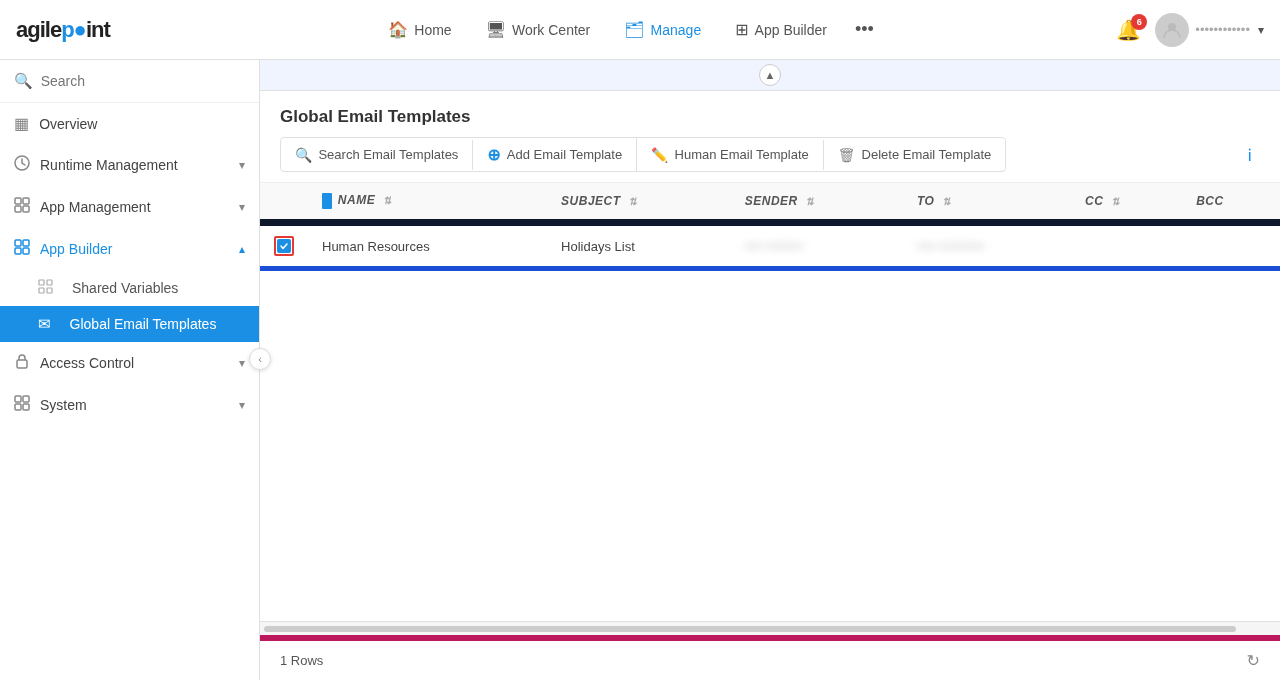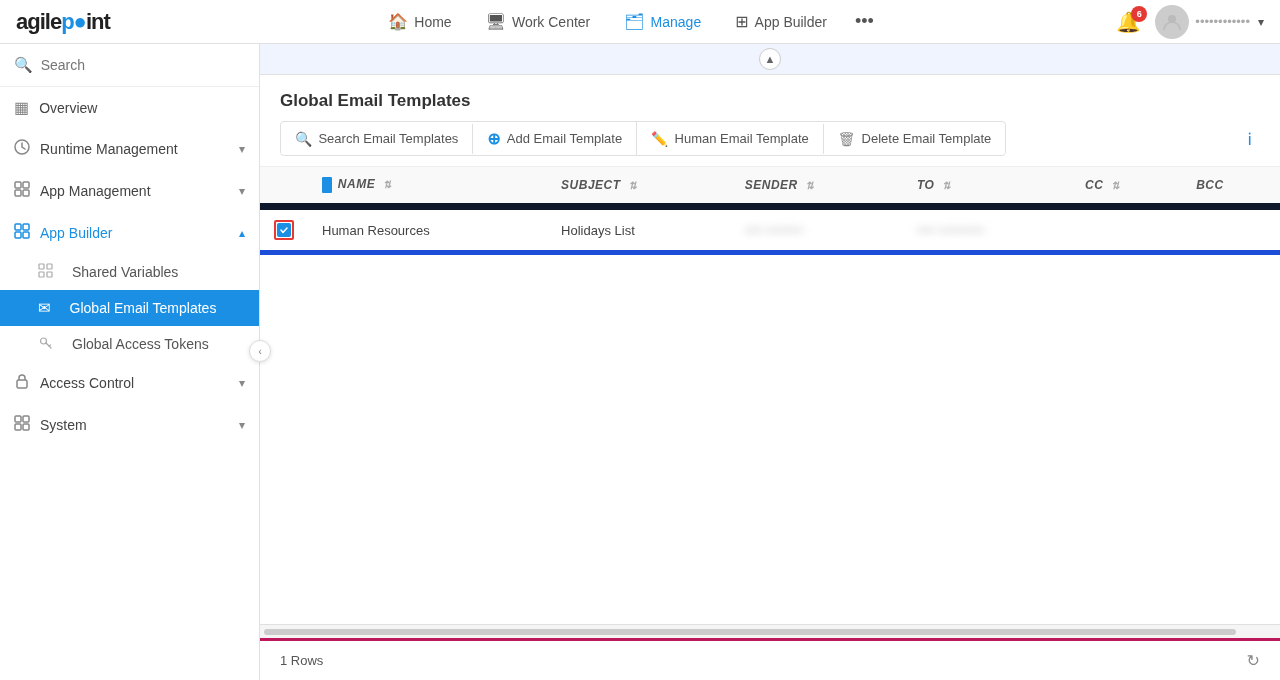--- a/index.html
+++ b/index.html
@@ -1,20 +1,20 @@
 <!DOCTYPE html>
 <html><head>
   <meta charset="utf-8">
   <style>
     * { box-sizing: border-box; margin: 0; padding: 0; }
     body { font-family: 'Segoe UI', Arial, sans-serif; font-size: 13px; background: #f5f5f5; height: 680px; overflow: hidden; display: flex; flex-direction: column; }
 
     
     .topnav {
-      height: 44px;
+      height: 60px;
       background: #fff;
       border-bottom: 1px solid #e0e0e0;
       display: flex;
       align-items: center;
       padding: 0 16px;
       position: relative;
       z-index: 10;
       flex-shrink: 0;
     }
     .logo {
@@ -320,21 +320,21 @@
     }
     .check-inner svg { width: 10px; height: 10px; }
     .blurred { color: #bbb; filter: blur(4px); font-size: 13px; }
 
     
     .table-footer {
       display: flex;
       align-items: center;
       justify-content: space-between;
       padding: 10px 20px;
-      border-top: 3px solid #be185d;
+      border-top: 6px solid #be185d;
       background: #fff;
     }
     .rows-count { color: #555; font-size: 13px; }
     .refresh-btn {
       background: none;
       border: none;
       cursor: pointer;
       font-size: 16px;
       color: #888;
     }
@@ -482,30 +482,20 @@
             </svg>
         </span>
         <span>Shared Variables</span>
       </div>
 
       <div class="sidebar-child active">
         <span class="child-icon">✉</span>
         <span>Global Email Templates</span>
       </div>
 
-      <div class="sidebar-child">
-        <span class="child-icon">
-          <svg width="15" height="15" viewBox="0 0 15 15" fill="none">
-              <circle cx="5.5" cy="6" r="3" stroke="#aaa" stroke-width="1.2"></circle>
-              <path d="M8 8l5 5" stroke="#aaa" stroke-width="1.2" stroke-linecap="round"></path>
-              <path d="M11 11l1.5-1" stroke="#aaa" stroke-width="1.2" stroke-linecap="round"></path>
-            </svg>
-        </span>
-        <span>Global Access Tokens</span>
-      </div>
 
 
       <div class="sidebar-section-item">
         <div class="item-left">
           <span class="sidebar-item-icon">
             <svg width="16" height="16" viewBox="0 0 16 16" fill="none">
                 <rect x="3" y="7" width="10" height="8" rx="1.5" stroke="#888" stroke-width="1.5"></rect>
                 <path d="M5 7V5a3 3 0 016 0v2" stroke="#888" stroke-width="1.5"></path>
               </svg>
           </span>

